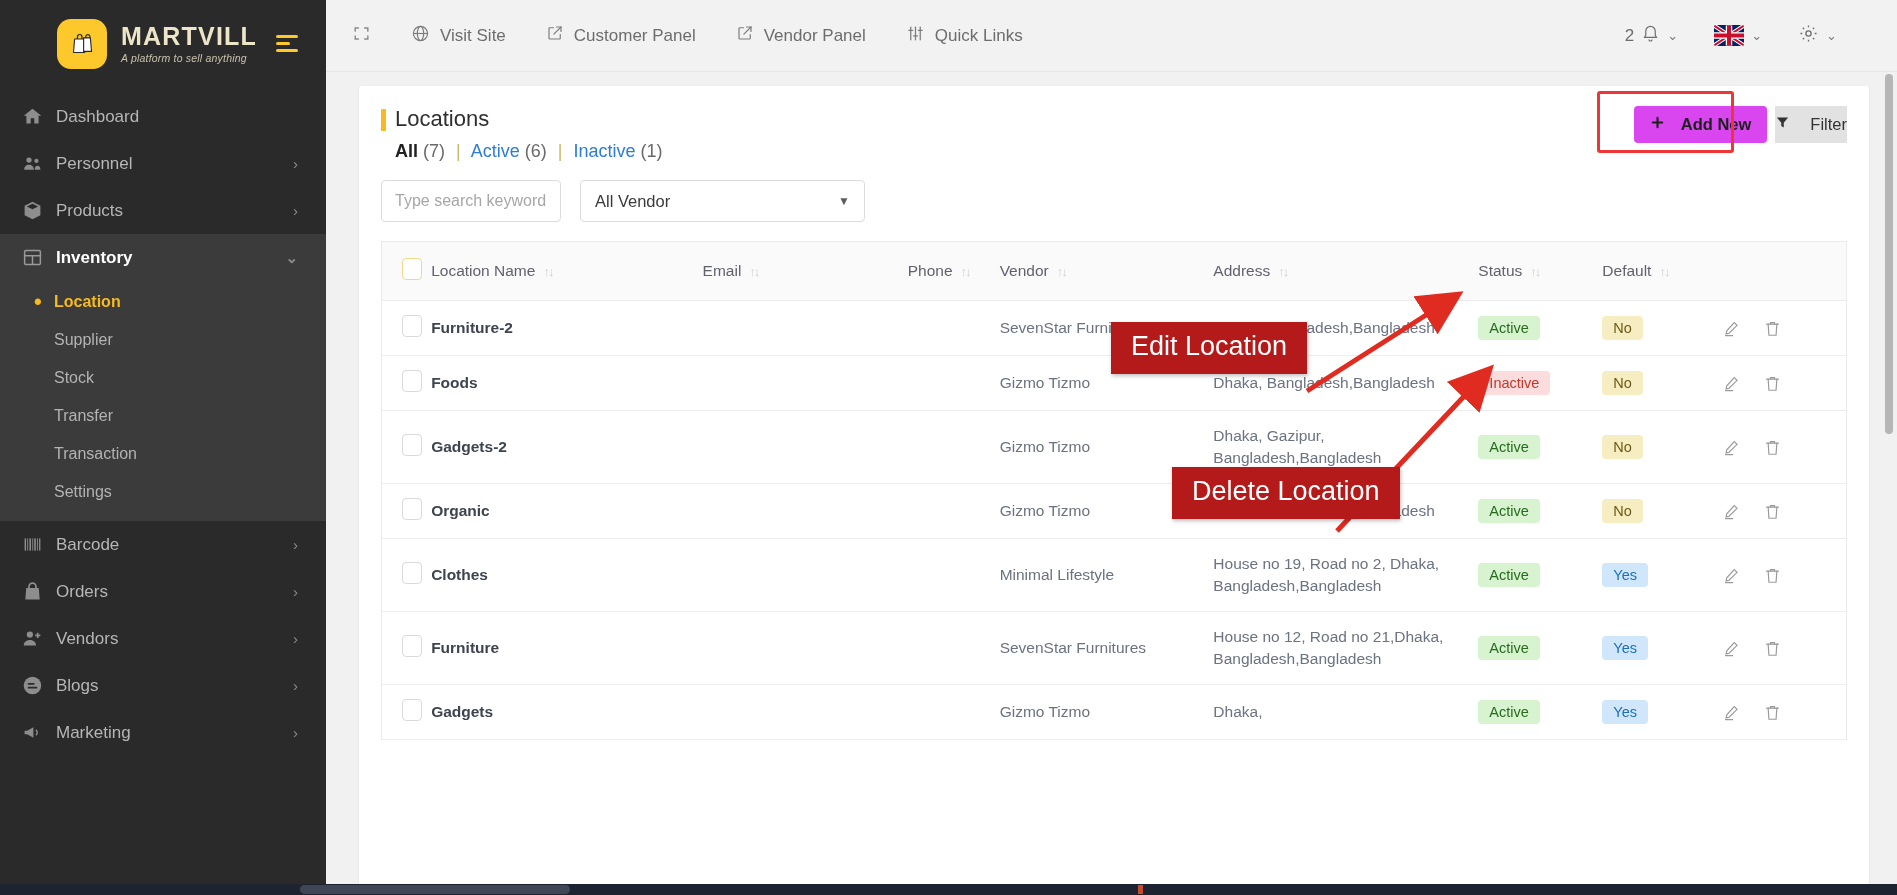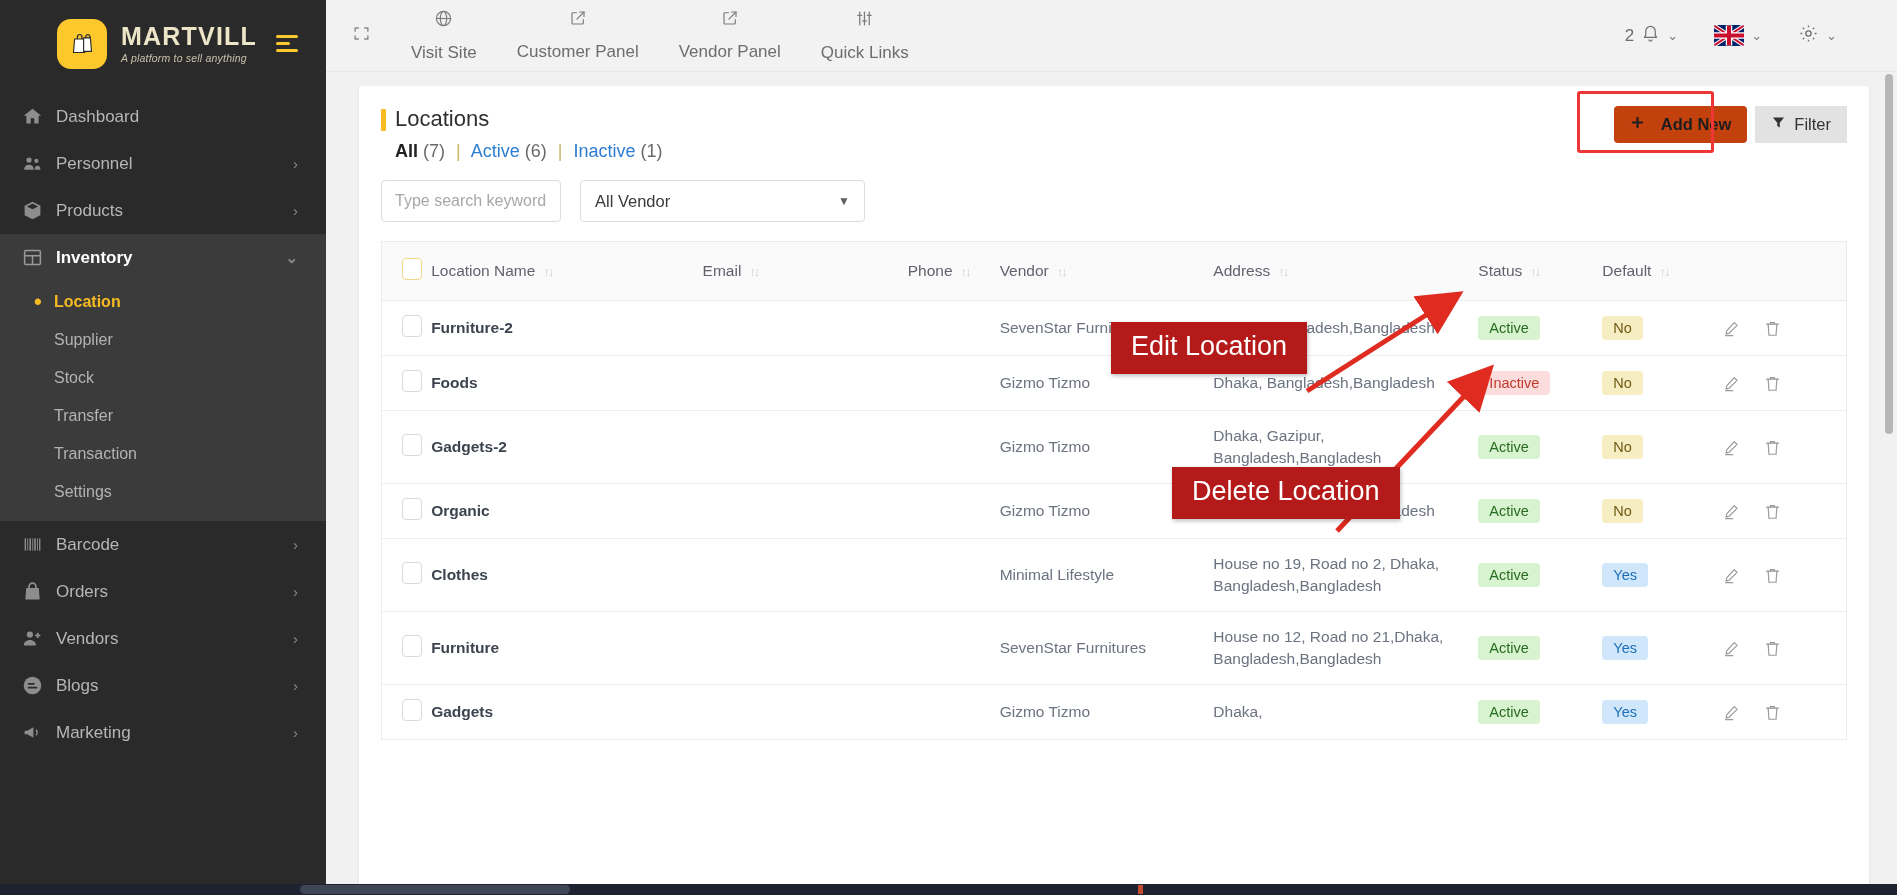--- a/index.html
+++ b/index.html
@@ -93,21 +93,20 @@
     height: 72px; background: #f2f2f2;
     display: flex; align-items: center;
     padding: 0 26px 0 26px;
     border-bottom: 1px solid #e6e6e6;
   }
   .topbar-item {
     display: flex; align-items: center; gap: 10px;
     color: #6d6d6d; font-size: 17px;
     padding: 0 20px; cursor: pointer;
     white-space: nowrap;
-    flex-direction: column;
   }
   .topbar-spacer { flex: 1; }
   .tb-right { display: flex; align-items: center; gap: 0; padding-right: 16px;}
   .tb-right > div { display:flex; align-items:center; gap:7px; padding: 0 18px; cursor:pointer; color:#6d6d6d; font-size:17px;}
   .chev-sm { font-size: 13px; color: #7a7a7a; }
   .flag {
     width: 30px; height: 21px; border-radius: 2px; overflow: hidden;
     display: inline-block; position: relative; background: #00247d;
   }
 
@@ -130,30 +129,30 @@
   }
   .page-title { font-size: 22px; color: #2f2f2f; font-weight: 400; }
   .tabs { margin-top: 9px; font-size: 18px; color: #5c5c5c; }
   .tabs .sep { color: #c7b86a; margin: 0 6px; }
   .tab-all { color: #222; font-weight: 700; }
   .tab-link { color: #2d7dd2; cursor: pointer; }
   .tab-count { color: #6a6a6a; }
 
   .head-actions { margin-left: auto; display: flex; align-items: center; gap: 8px; position: relative; }
   .btn-addnew {
-    background: #c2410c; border: none; border-radius: 4px;
+    background: #d946ef; border: none; border-radius: 4px;
     padding: 0 16px; height: 37px;
     font-size: 16.5px; font-weight: 700; color: #1e1e1e;
     display: flex; align-items: center; gap: 16px; cursor: pointer;
   }
   .btn-filter {
     background: #e2e2e2; border: none; border-radius: 0;
-    padding: 0 16px; height: 37px;
+    padding: 0 0; height: 37px;
     font-size: 16.5px; color: #333;
-    display: flex; align-items: center; gap: 8px; cursor: pointer;
+    display: flex; align-items: center; gap: 20px; cursor: pointer;
   }
   .highlight-box {
     position: absolute;
     left: -37px; top: -15px;
     width: 137px; height: 62px;
     border: 3px solid #ef3535; border-radius: 3px;
     pointer-events: none;
   }
 
   .filters { display: flex; gap: 19px; margin-top: 18px; }

